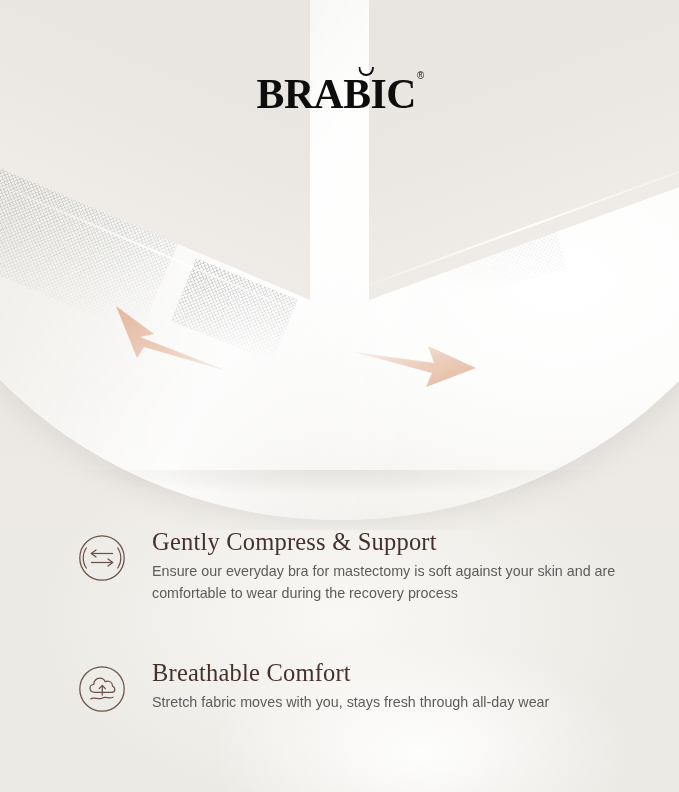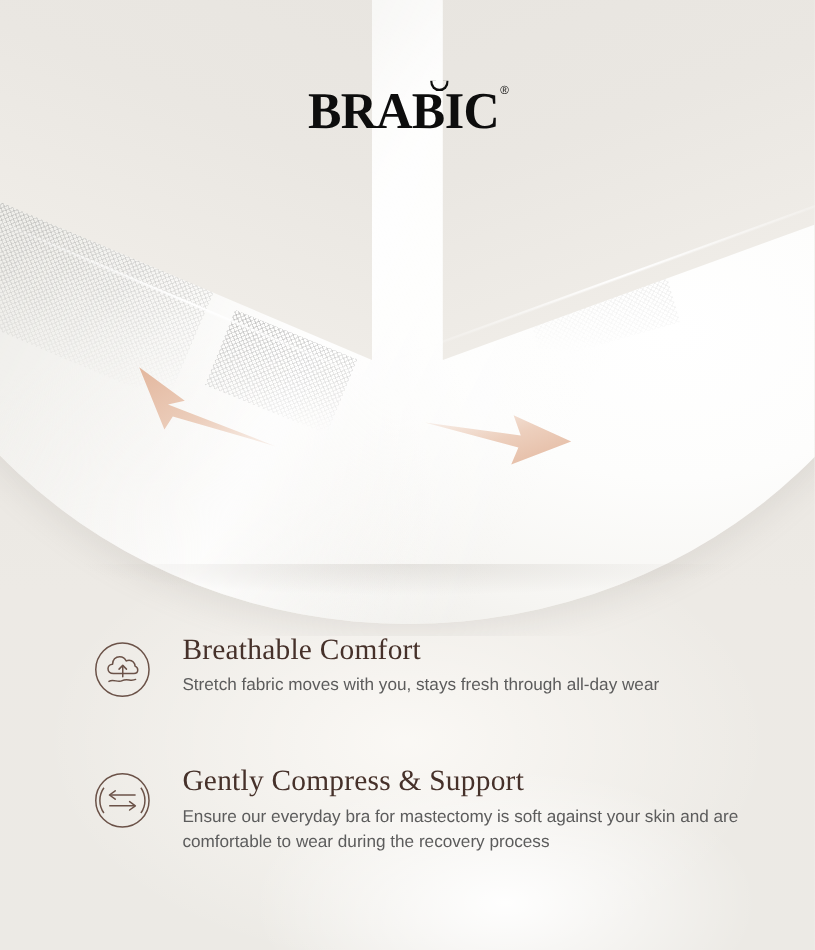--- a/index.html
+++ b/index.html
@@ -238,48 +238,48 @@
       </linearGradient>
     </defs>
     <path d="M2 22 L82 33 L76 16 L124 38 L74 57 L80 43 Z" fill="url(#gradR)"></path>
   </svg>
 
   <div class="logo-wrap">
     <span class="logo"><span>BR</span><span style="position:relative;"><span class="breve"></span><span>A</span></span><span>BIC</span><span class="reg">®</span></span>
   </div>
 
   <div class="features">
+
+    <div class="feature">
+      <svg class="icon-badge" viewBox="0 0 48 48">
+        <circle cx="24" cy="24" r="22.2" fill="none" stroke="#6b5248" stroke-width="1.25"></circle>
+        <path d="M8.6 13.5 A 18 18 0 0 0 8.6 34.5" fill="none" stroke="#6b5248" stroke-width="1.25"></path>
+        <path d="M39.4 13.5 A 18 18 0 0 1 39.4 34.5" fill="none" stroke="#6b5248" stroke-width="1.25"></path>
+        <line x1="13.5" y1="19.5" x2="35" y2="19.5" stroke="#6b5248" stroke-width="1.25"></line>
+        <polyline points="18,16 13.2,19.5 18,23" fill="none" stroke="#6b5248" stroke-width="1.25" stroke-linecap="round" stroke-linejoin="round"></polyline>
+        <line x1="13" y1="28.5" x2="34.5" y2="28.5" stroke="#6b5248" stroke-width="1.25"></line>
+        <polyline points="30,25 34.8,28.5 30,32" fill="none" stroke="#6b5248" stroke-width="1.25" stroke-linecap="round" stroke-linejoin="round"></polyline>
+      </svg>
+      <div class="feature-text">
+        <div class="feature-title">Gently Compress &amp; Support</div>
+        <div class="feature-desc">Ensure our everyday bra for mastectomy is soft against your skin and are comfortable to wear during the recovery process</div>
+      </div>
+    </div>
 
     <div class="feature">
       <svg class="icon-badge" viewBox="0 0 48 48">
         <circle cx="24" cy="24" r="22.2" fill="none" stroke="#6b5248" stroke-width="1.25"></circle>
         <path d="M16.6 27.3 C13.6 27.3 12 25.4 12 23.3 C12 21.3 13.6 19.6 15.8 19.5
                  C15.7 15.9 18.3 13.2 21.7 13.2 C24.2 13.2 26.3 14.7 27.2 16.8
                  C27.9 16.4 28.7 16.2 29.6 16.2 C32.4 16.2 34.5 18.4 34.5 21.1
                  C35.9 21.6 36.8 22.9 36.8 24.4 C36.8 26.1 35.4 27.3 33.6 27.3 Z" fill="none" stroke="#6b5248" stroke-width="1.25" stroke-linejoin="round"></path>
         <line x1="24.3" y1="30" x2="24.3" y2="20.8" stroke="#6b5248" stroke-width="1.25" stroke-linecap="round"></line>
         <polyline points="21.2,23.6 24.3,20.5 27.4,23.6" fill="none" stroke="#6b5248" stroke-width="1.25" stroke-linecap="round" stroke-linejoin="round"></polyline>
         <path d="M12.8 33.8 C16.5 31.4 20.2 35.2 23.9 33.2 C27.6 31.2 31.3 34 35 32.2" fill="none" stroke="#6b5248" stroke-width="1.25" stroke-linecap="round"></path>
       </svg>
       <div class="feature-text">
         <div class="feature-title">Breathable Comfort</div>
         <div class="feature-desc">Stretch fabric moves with you, stays fresh through all-day wear</div>
       </div>
     </div>
 
-    <div class="feature">
-      <svg class="icon-badge" viewBox="0 0 48 48">
-        <circle cx="24" cy="24" r="22.2" fill="none" stroke="#6b5248" stroke-width="1.25"></circle>
-        <path d="M8.6 13.5 A 18 18 0 0 0 8.6 34.5" fill="none" stroke="#6b5248" stroke-width="1.25"></path>
-        <path d="M39.4 13.5 A 18 18 0 0 1 39.4 34.5" fill="none" stroke="#6b5248" stroke-width="1.25"></path>
-        <line x1="13.5" y1="19.5" x2="35" y2="19.5" stroke="#6b5248" stroke-width="1.25"></line>
-        <polyline points="18,16 13.2,19.5 18,23" fill="none" stroke="#6b5248" stroke-width="1.25" stroke-linecap="round" stroke-linejoin="round"></polyline>
-        <line x1="13" y1="28.5" x2="34.5" y2="28.5" stroke="#6b5248" stroke-width="1.25"></line>
-        <polyline points="30,25 34.8,28.5 30,32" fill="none" stroke="#6b5248" stroke-width="1.25" stroke-linecap="round" stroke-linejoin="round"></polyline>
-      </svg>
-      <div class="feature-text">
-        <div class="feature-title">Gently Compress &amp; Support</div>
-        <div class="feature-desc">Ensure our everyday bra for mastectomy is soft against your skin and are comfortable to wear during the recovery process</div>
-      </div>
-    </div>
-
   </div>
 </div>
 
 </body></html>

